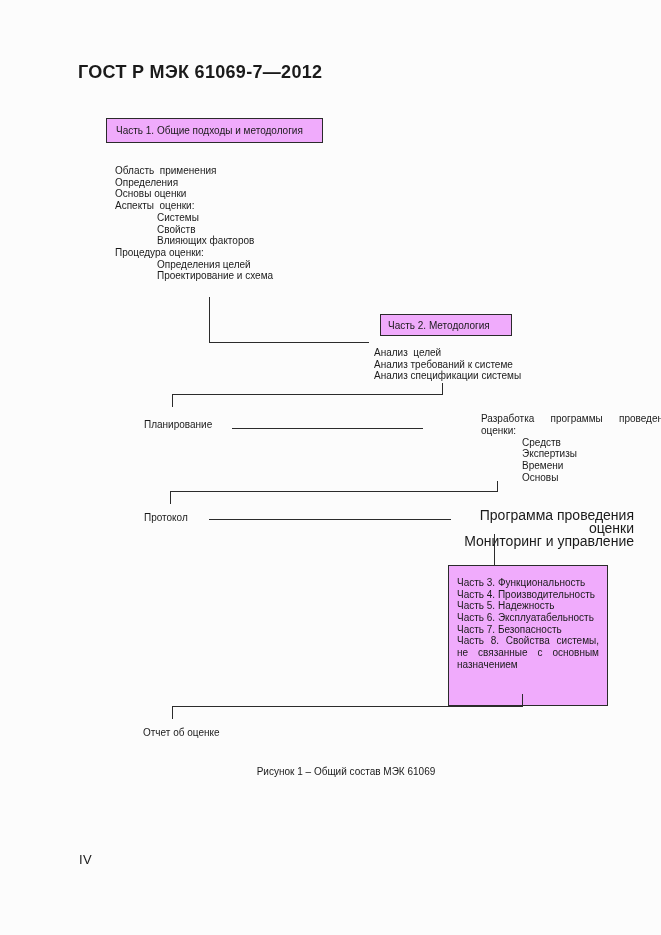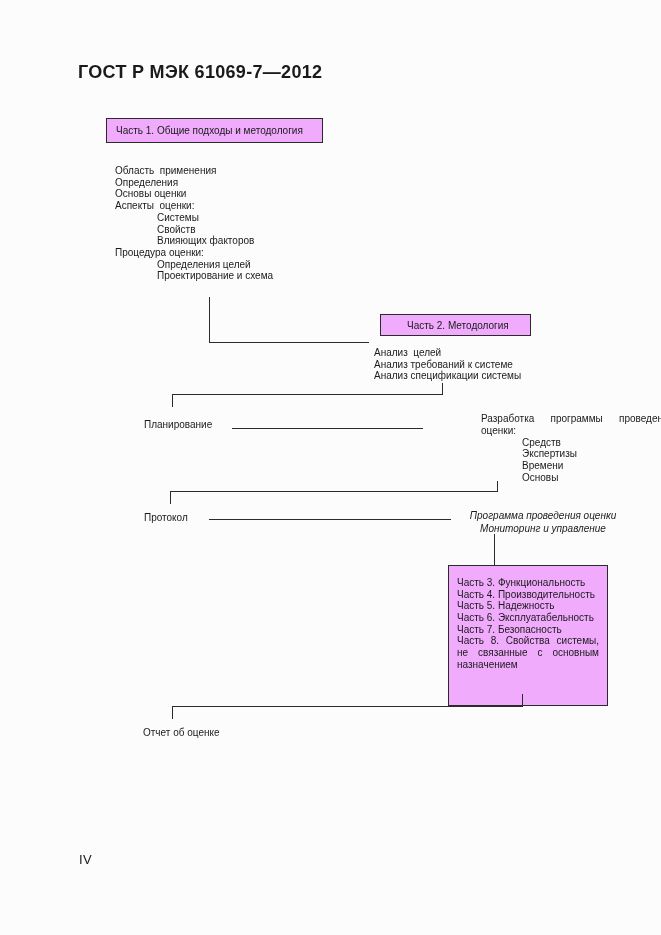--- a/index.html
+++ b/index.html
@@ -30,21 +30,21 @@
   .box1 {
     left: 106px; top: 118px;
     width: 206px; height: 23px;
     display: flex; align-items: center;
     padding-left: 9px;
   }
   .box2 {
     left: 380px; top: 314px;
     width: 123px; height: 20px;
     display: flex; align-items: center;
-    padding-left: 26px;
+    padding-left: 7px;
   }
   .box3 {
     left: 448px; top: 565px;
     width: 142px; height: 128px;
     padding: 11px 8px 0 8px;
     font-size: 10px;
     line-height: 11.65px;
   }
   .list { position: absolute; font-size: 10px; line-height: 11.7px; }
   .list1 { left: 115px; top: 157px; margin-top: 8px; }
@@ -68,24 +68,23 @@
     font-size: 10px;
     line-height: 11.8px;
     margin-left: 47px;
   }
   .dev-heading { text-align: justify; }
   .dev-items { margin-left: 41px; }
   .program-block {
     position: absolute;
     left: 452px; top: 509px;
     width: 182px;
-    font-size: 10px;
+    font-size: 14px;
     line-height: 13px;
-    text-align: center;
-    font-style: italic;
+    text-align: right;
   }
   .caption {
     position: absolute;
     left: 186px; top: 766px;
     width: 320px;
     font-size: 10px;
     text-align: center;
     white-space: pre;
   }
   .page-number {
@@ -171,16 +170,17 @@
     <div class="line">Часть 7. Безопасность</div>
     <div class="wrap-justify">Часть 8. Свойства системы, не связанные с основным назначением</div>
   </div>
 
   <div class="ln" style="left:522px;top:694px;width:1px;height:13px"></div>
   <div class="ln" style="left:172px;top:706px;width:351px;height:1px"></div>
   <div class="ln" style="left:172px;top:706px;width:1px;height:13px"></div>
 
   <div class="label" style="left:143px;top:727px">Отчет об оценке</div>
 
+  <div class="caption">Рисунок 1 – Общий состав МЭК 61069</div>
 
   <div class="page-number">IV</div>
 
 </div>
 
 </body></html>

